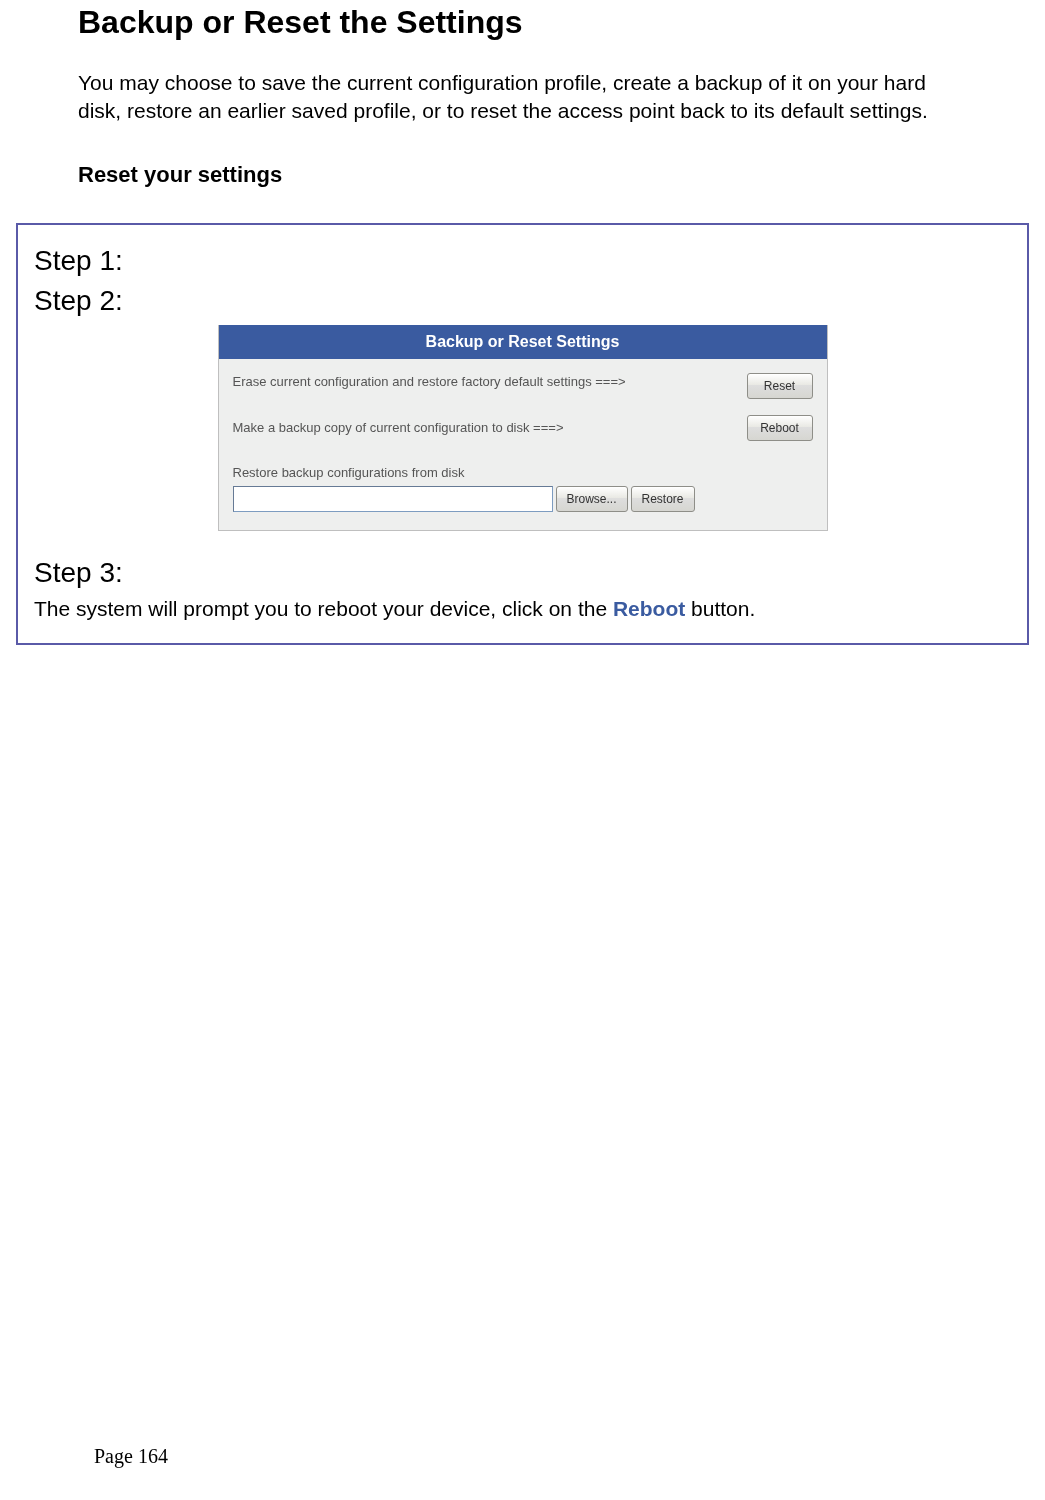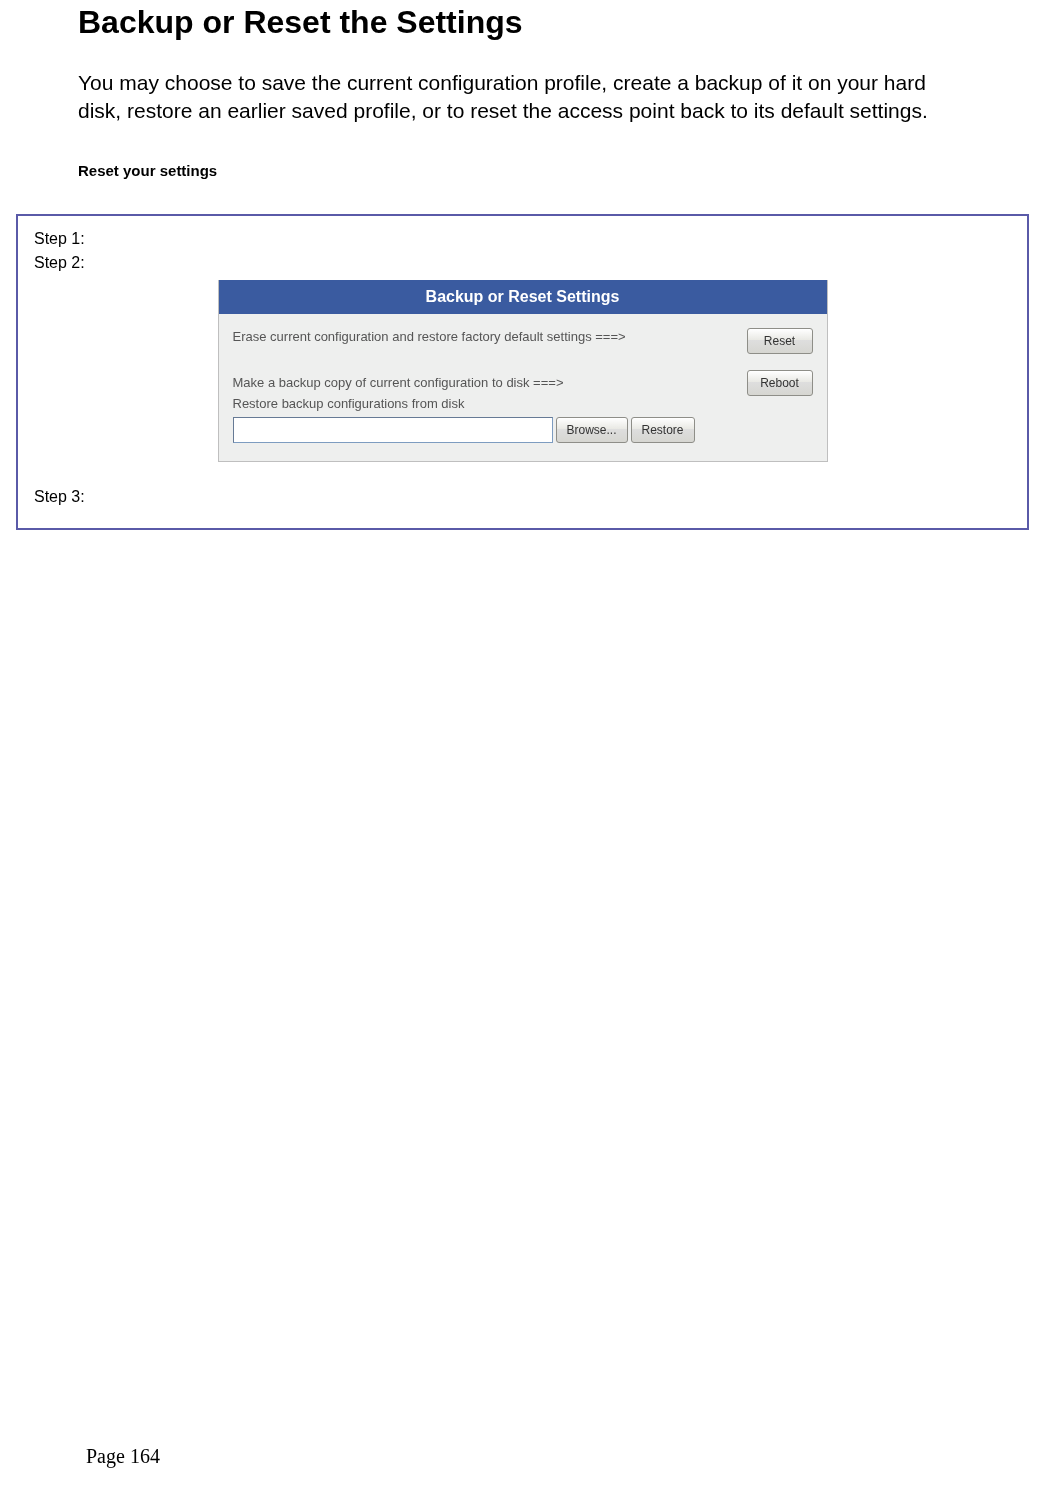--- a/index.html
+++ b/index.html
@@ -21,35 +21,35 @@
       font-weight: bold;
       margin-top: 4px;
       margin-bottom: 28px;
     }
     .intro {
       font-size: 21px;
       line-height: 1.35;
       margin-bottom: 36px;
     }
     .subheading {
-      font-size: 15px;
+      font-size: 22px;
       font-weight: bold;
       margin-bottom: 35px;
     }
 
     .steps-box {
       border: 2px solid #5a5aa8;
       padding: 12px 16px 16px 16px;
       margin-left: -62px;
       margin-right: -62px;
     }
     .step-label {
-      font-size: 16px;
+      font-size: 28px;
       margin-bottom: 6px;
-      margin-top: 2px;
+      margin-top: 8px;
     }
     .step-text {
       font-size: 21px;
       line-height: 1.35;
       margin-bottom: 26px;
     }
     .step-text:last-child { margin-bottom: 4px; }
     .bluebold {
       color: #3a5ba0;
       font-weight: bold;
@@ -90,20 +90,21 @@
       margin-bottom: 16px;
     }
     .row1 .row-text {
       flex: 1;
       line-height: 1.4;
     }
     .row2 {
       display: flex;
       align-items: center;
       gap: 30px;
+      margin-bottom: 24px;
     }
     .row2 .row-text { flex: 1; }
     .row3-label {
       margin-bottom: 6px;
     }
     .row3-controls {
       display: flex;
       align-items: center;
       gap: 3px;
     }
@@ -130,21 +131,21 @@
       box-shadow: inset 0 1px 0 rgba(255,255,255,.6);
       cursor: default;
       font-family: Tahoma, Verdana, Geneva, sans-serif;
       text-align: center;
     }
     .winbtn.small { min-width: 66px; padding: 0 8px; }
 
     .page-number {
       position: absolute;
       bottom: 36px;
-      left: 86px;
+      left: 94px;
       font-family: "Times New Roman", Times, serif;
       font-size: 20px;
       color: #000000;
     }
   </style>
 </head>
 <body>
 
 <div class="page">
   <h1 class="page-title">Backup or Reset the Settings</h1>
@@ -174,16 +175,19 @@
           <div class="row3-controls">
             <input type="text" class="file-input" value="" style="">
             <button class="winbtn">Browse...</button>
             <button class="winbtn">Restore</button>
           </div>
         </div>
       </div>
     </div>
 
     <div class="step-label">Step 3:</div>
+    <p class="step-text">
+      <span>The system will prompt you to reboot your device, click on the </span><span class="bluebold">Reboot</span><span> button.</span>
+    </p>
   </div>
 
   <div class="page-number">Page 164</div>
 </div>
 
 </body></html>

